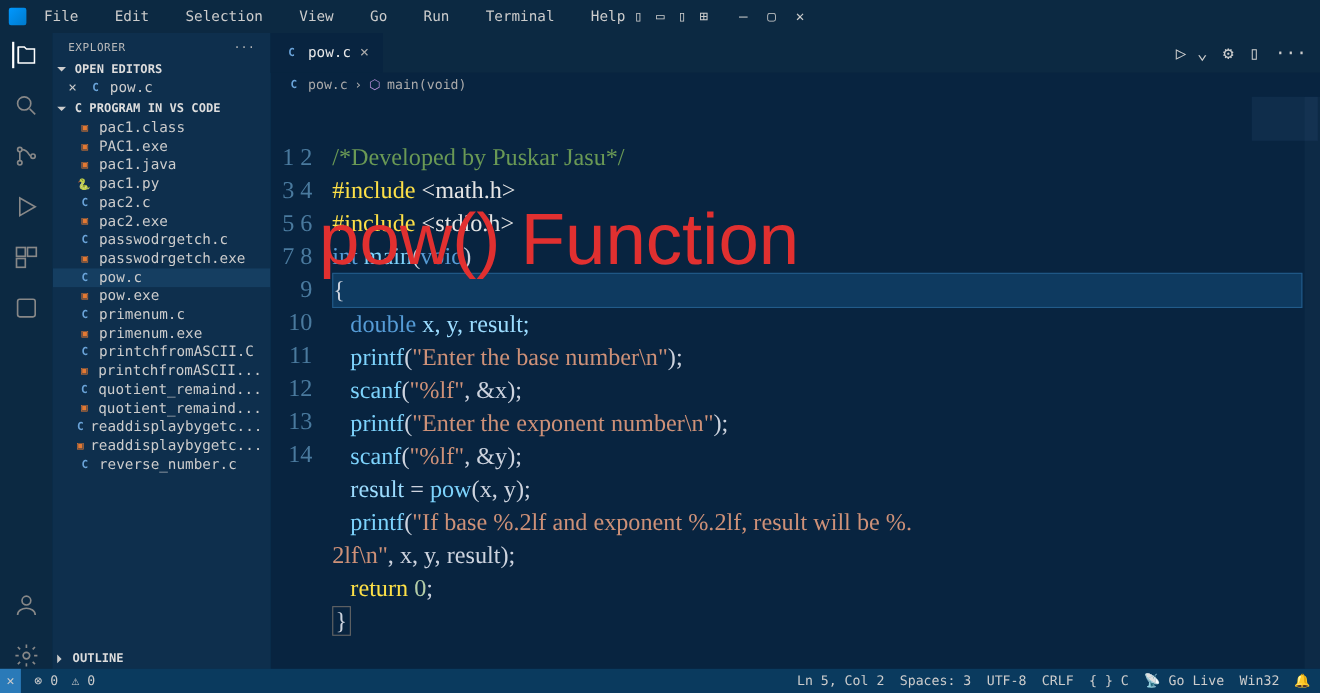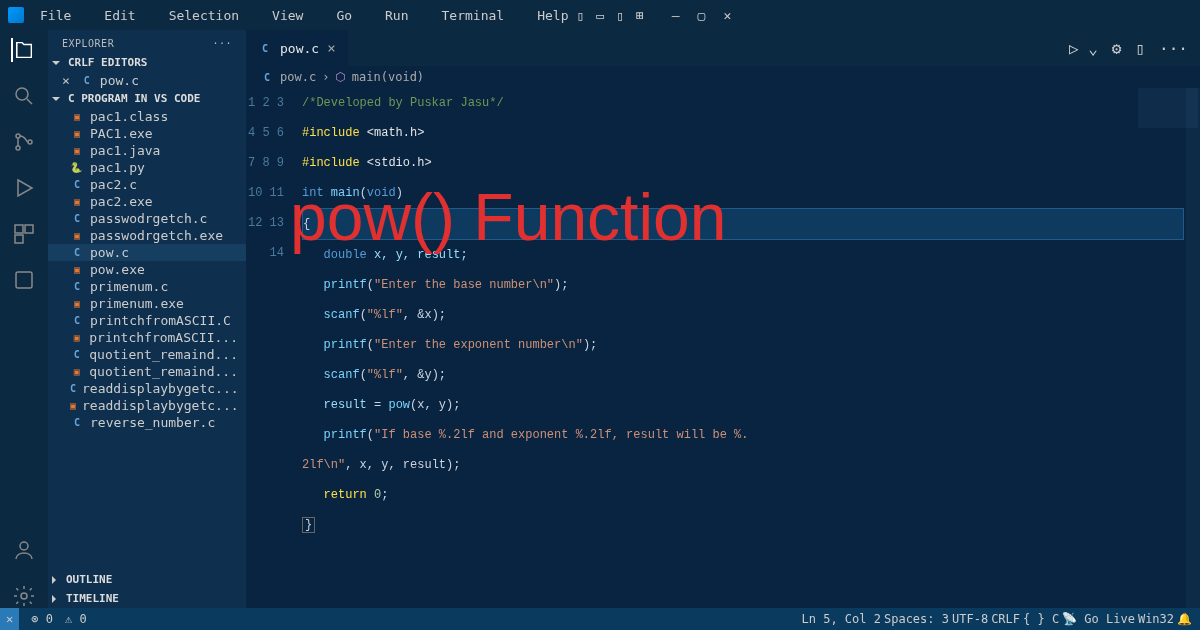--- a/index.html
+++ b/index.html
@@ -30,36 +30,36 @@
 .icon-java { color: #e37933; }
 .icon-class { color: #e37933; }
 .icon-py { color: #fc3; }
 .close-x { margin-right: 4px; font-size: 13px; }
 .editor-area { flex: 1; background: #082440; display: flex; flex-direction: column; position: relative; }
 .tabs { height: 36px; background: #0c2942; display: flex; align-items: center; }
 .tab { height: 36px; display: flex; align-items: center; padding: 0 12px; gap: 8px; background: #082440; color: #e8e8e8; font-size: 13px; }
 .tab .close { color: #aaa; font-size: 14px; }
 .tabs-right { margin-left: auto; display: flex; gap: 14px; padding-right: 12px; color: #ccc; }
 .breadcrumb { height: 22px; padding: 2px 14px; font-size: 12px; color: #aaa; display: flex; align-items: center; gap: 6px; }
-.code-area { flex: 1; display: flex; font-family: Liberation Mono, monospace; font-size: 12px; line-height: 30px; overflow: hidden; position: relative;}
+.code-area { flex: 1; display: flex; font-family: Liberation Serif, serif; font-size: 22px; line-height: 30px; overflow: hidden; position: relative; margin-top: 40px;}
 .gutter { width: 56px; text-align: right; padding-right: 18px; color: #4a7a9e; }
 .code { flex: 1; white-space: pre; color: #cdd3de; }
 .line.highlight { background: #0e3a60; display: block; border:1px solid #225b8a; margin-right:16px;}
 .c-comment { color: #6a9955; }
 .c-keyword { color: #fde047; font-weight:normal;}
 .c-include { color: #e5e5e5; }
 .c-string { color: #ce9178; }
 .c-type { color: #569cd6; }
 .c-func { color: #7dd3fc; }
 .c-num { color: #b5cea8; }
 .c-var { color: #9cdcfe; }
 .minimap { position: absolute; top: 58px; right: 2px; width: 60px; height: 40px; background: rgba(100,150,200,0.08); }
 .statusbar { height: 22px; background: #0a3a5e; display: flex; align-items: center; font-size: 12px; color: #ccc; padding: 0 8px; gap: 16px; }
 .status-left { display: flex; gap: 12px; align-items: center; }
-.status-right { margin-left: auto; display: flex; gap: 3px; align-items: center; }
+.status-right { margin-left: auto; display: flex; gap: 14px; align-items: center; }
 .vsx { background: #2a7ab8; padding: 0 6px; height: 22px; display:flex; align-items:center; margin-left:-8px; }
 .overlay { position: absolute; top: 180px; left: 0; width: 1200px; font-size: 66px; color: #e13030; font-family: "Segoe UI", sans-serif; pointer-events: none; line-height: 1.15; }
 .overlay .l1 { padding-left: 290px; }
 .overlay .l2 { padding-left: 30px; }
 .right-track { position: absolute; right:0; top:58px; bottom:0; width:14px; background: rgba(120,160,200,0.05); }
 svg { display: block; }
 </style>
 </head>
 <body>
 
@@ -142,21 +142,21 @@
       </div>
   </div>
 
   <div class="sidebar">
     <div class="sidebar-header">
       <span>EXPLORER</span>
       <span>···</span>
     </div>
     <div class="section-title">
         <span class="chev"></span>
-        <span>CRLF EDITORS</span>
+        <span>OPEN EDITORS</span>
       </div>
     <div class="file-item" style="padding-left:14px;">
       <span class="close-x">×</span>
       <span class="file-icon icon-c">C</span>
       <span>pow.c</span>
     </div>
     <div class="section-title">
         <span class="chev"></span>
         <span>C PROGRAM IN VS CODE</span>
       </div>
@@ -234,24 +234,20 @@
           <span>readdisplaybygetc...</span>
         </div>
         <div class="file-item">
           <span class="file-icon icon-c">C</span>
           <span>reverse_number.c</span>
         </div>
       </div>
     <div class="section-title">
         <span class="chev-right"></span>
         <span>OUTLINE</span>
-      </div>
-    <div class="section-title">
-        <span class="chev-right"></span>
-        <span>TIMELINE</span>
       </div>
   </div>
 
   <div class="editor-area">
     <div class="tabs">
       <div class="tab">
         <span class="file-icon icon-c">C</span>
         <span>pow.c</span>
         <span class="close">×</span>
       </div>

